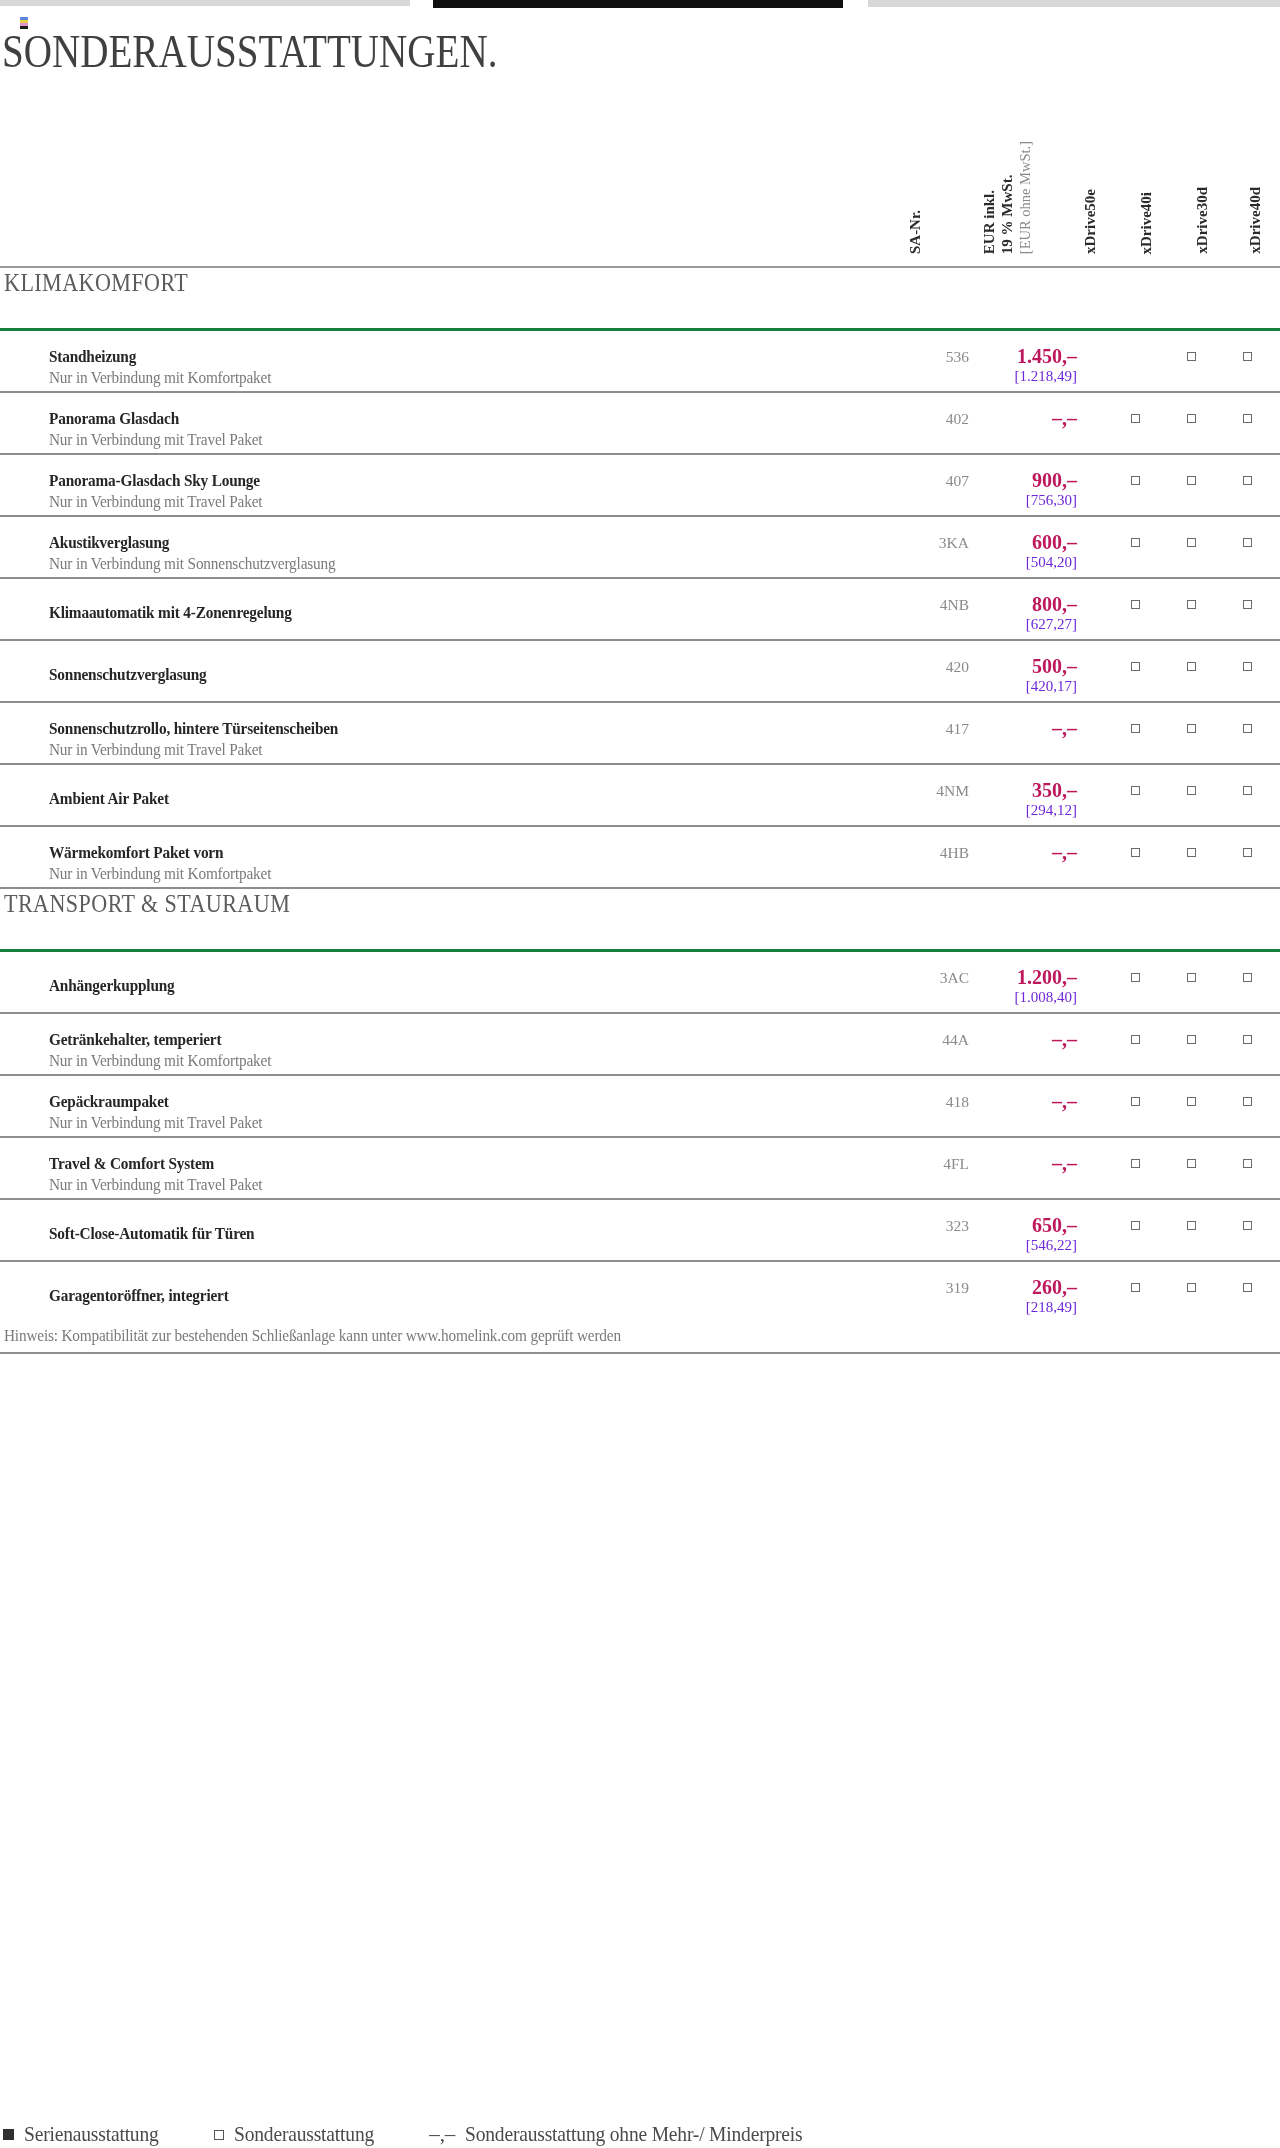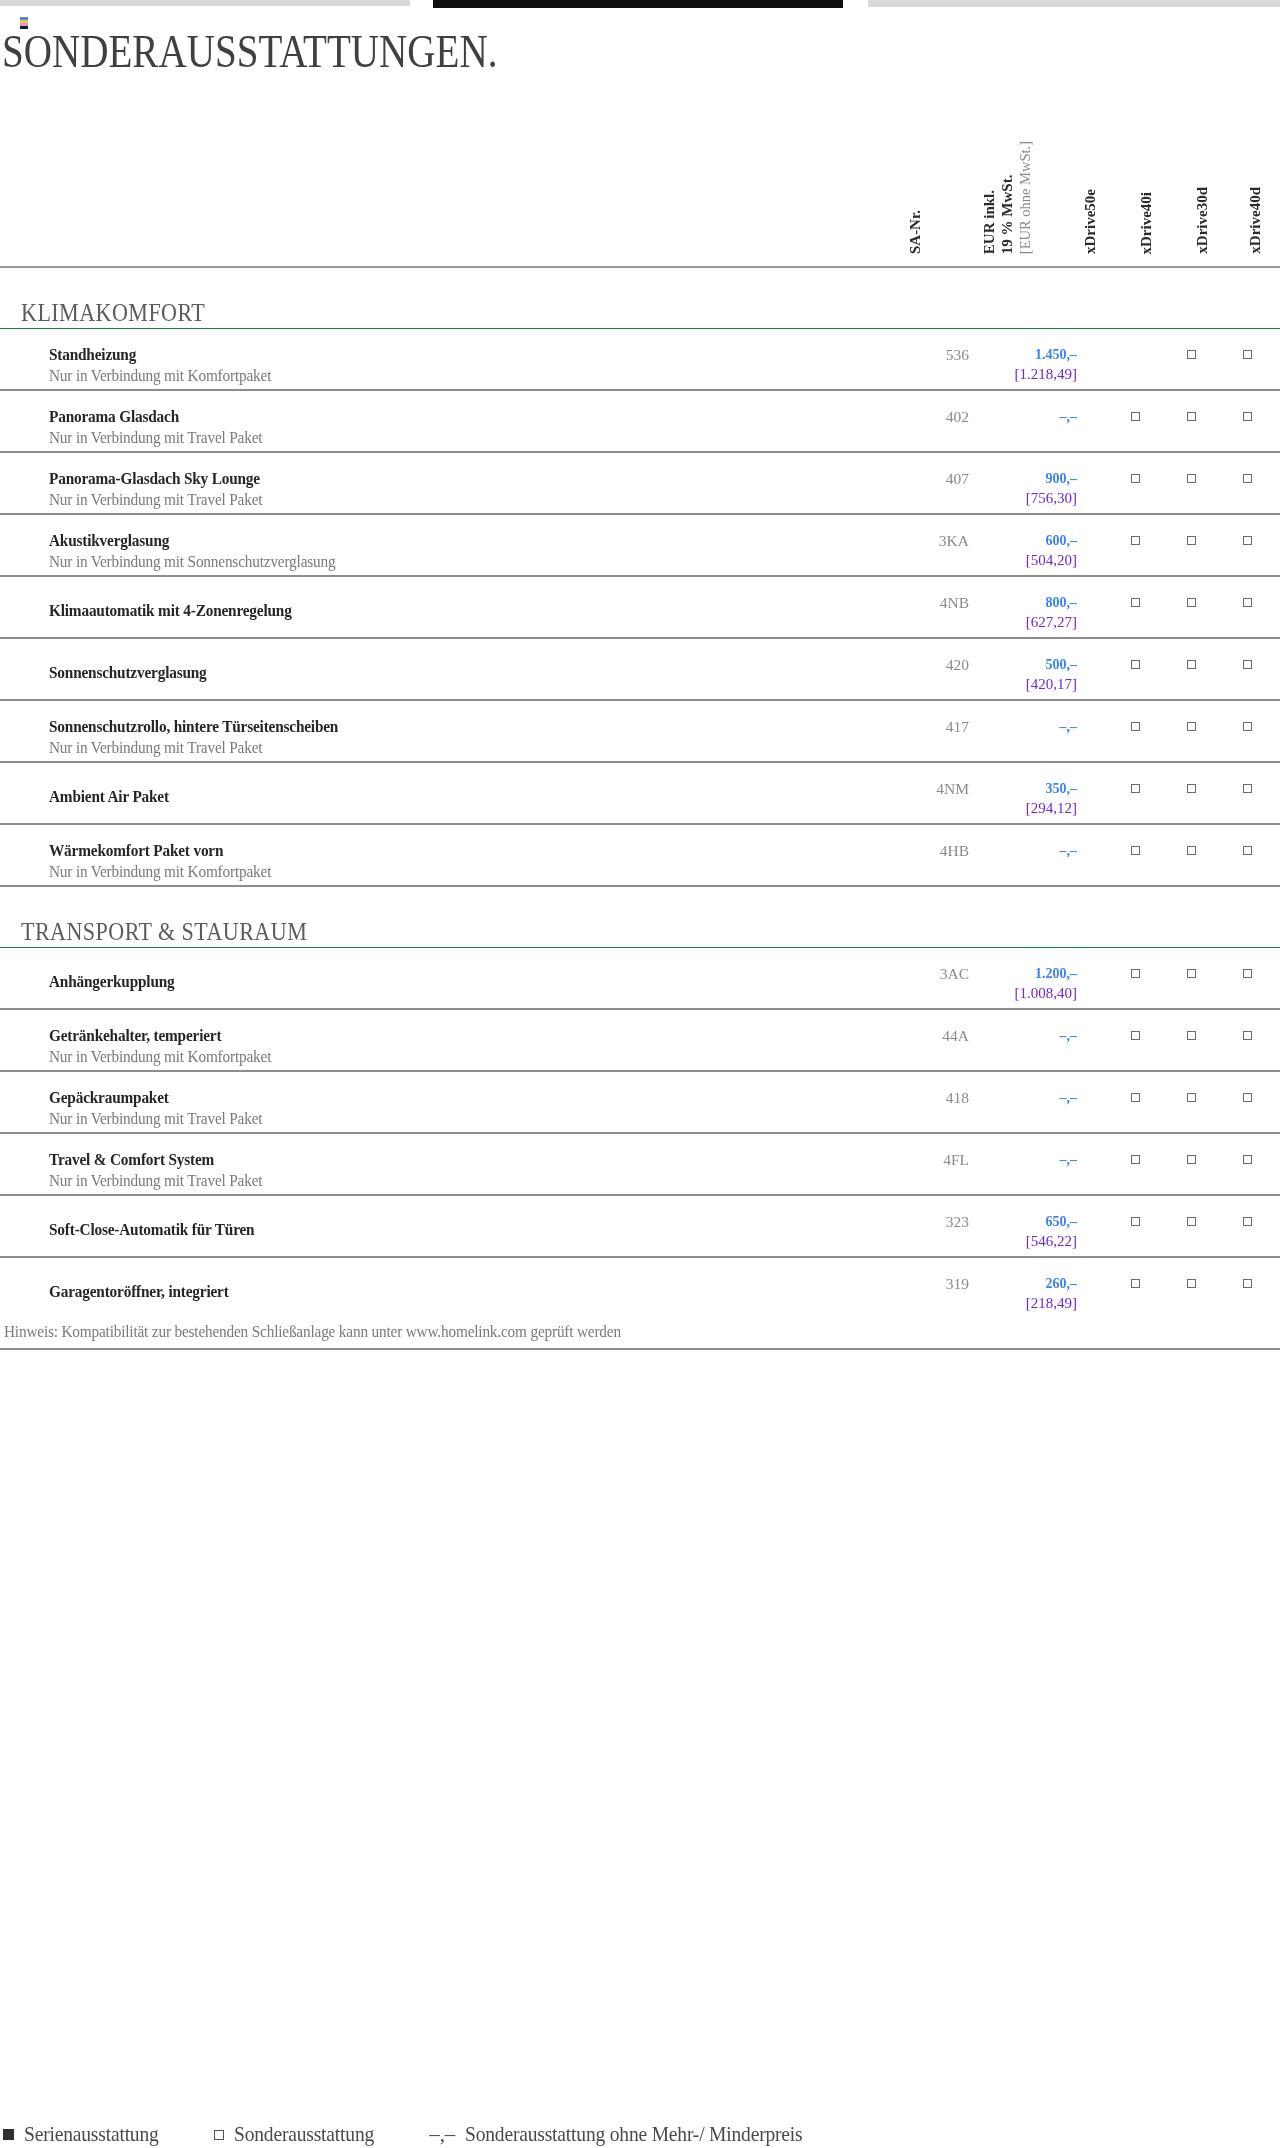--- a/index.html
+++ b/index.html
@@ -31,35 +31,35 @@
   .vert{writing-mode:vertical-rl;transform:rotate(180deg);white-space:nowrap;
         font-size:15px;font-weight:bold;color:#2b2b2b;line-height:18px;}
   .vert .sub{font-weight:normal;color:#8a8a8a;font-size:14.5px;}
   .h-sa{grid-column:3;justify-self:end;}
   .h-price{grid-column:4;justify-self:end;}
   .h-m1{grid-column:6;justify-self:center;}
   .h-m2{grid-column:7;justify-self:center;}
   .h-m3{grid-column:8;justify-self:center;}
   .h-m4{grid-column:9;justify-self:center;}
 
-  .section-title{height:60px;border-bottom:1px solid #15803d;display:flex;align-items:flex-end;
-                 padding-left:21px;font-size:26px;color:#5c5c5c;letter-spacing:0.5px;}
+  .section-title{height:60px;border-bottom:3px solid #15803d;display:flex;align-items:flex-start;
+                 padding-left:4px;font-size:26px;color:#5c5c5c;letter-spacing:0.5px;}
   .section-title span{transform:scaleX(0.85);transform-origin:left center;white-space:nowrap;display:inline-block;}
 
   .row{height:60px;border-bottom:2px solid #8d8d8d;padding-left:45px;}
   .row.last{border-bottom:none;height:62px;}
   .cell.label{grid-column:2;padding-top:16px;}
   .row.solo .cell.label{padding-top:24px;}
   .opt-name{font-size:17px;font-weight:bold;color:#262626;letter-spacing:-0.2px;line-height:19px;
             transform:scaleX(0.9);transform-origin:left top;white-space:nowrap;}
   .opt-note{font-size:17px;color:#7a7a7a;letter-spacing:-0.2px;line-height:19px;margin-top:2px;
             transform:scaleX(0.9);transform-origin:left top;white-space:nowrap;}
   .cell.sa{grid-column:3;padding-top:16px;text-align:right;font-size:15.5px;color:#8a8a8a;line-height:19px;}
   .cell.price{grid-column:4;padding-top:16px;text-align:right;padding-right:2px;}
-  .price-gross{font-size:14px;font-weight:bold;color:#3b82f6;line-height:19px;}
+  .price-gross{font-size:20px;font-weight:bold;color:#be185d;line-height:19px;}
   .price-net{font-size:15px;color:#6d28d9;line-height:19px;margin-top:1px;}
   .cell.avail{display:flex;justify-content:center;align-items:flex-start;padding-top:21px;}
   .cell.avail.c1{grid-column:6;}.cell.avail.c2{grid-column:7;}
   .cell.avail.c3{grid-column:8;}.cell.avail.c4{grid-column:9;}
   .cb{width:7px;height:7px;border:1px solid #6b6b6b;background:#fff;display:block;}
 
   .hinweis{padding:2px 0 6px 4px;font-size:17px;color:#7a7a7a;letter-spacing:-0.2px;line-height:20px;
            border-bottom:2px solid #8d8d8d;transform-origin:left top;}
   .hinweis span{transform:scaleX(0.9);transform-origin:left top;display:inline-block;white-space:nowrap;}
 

